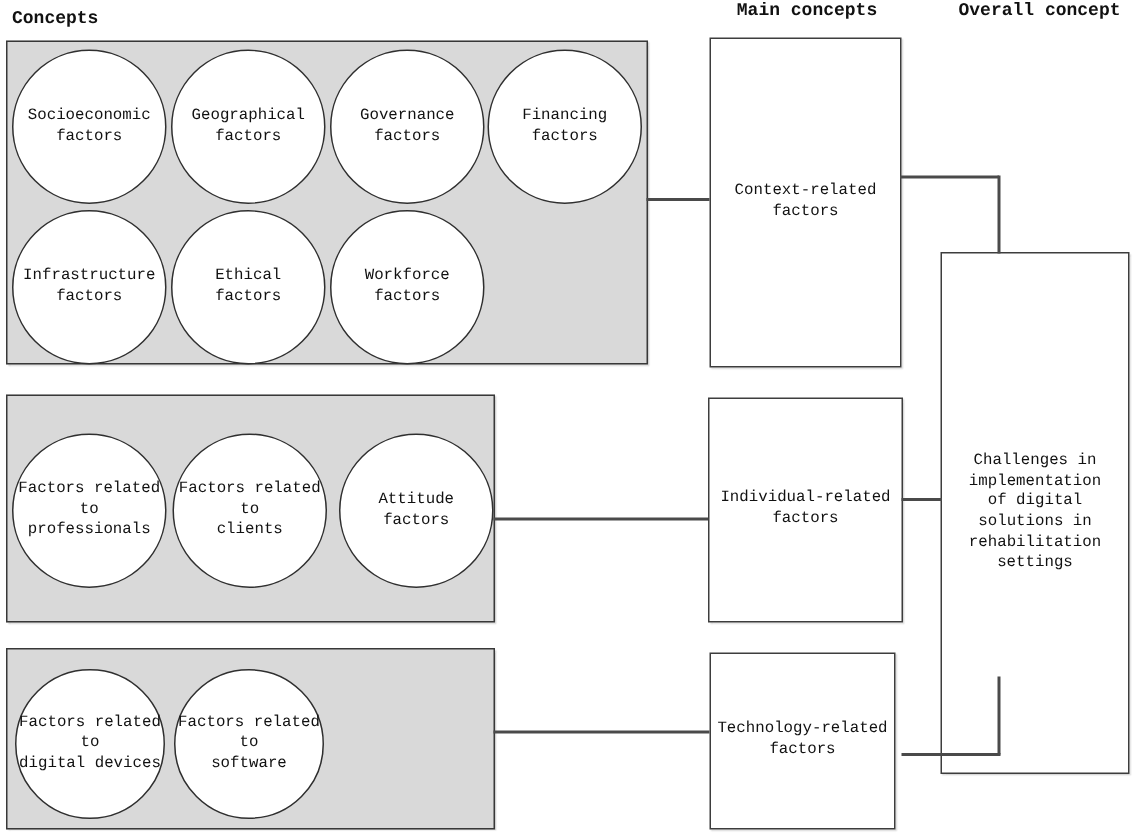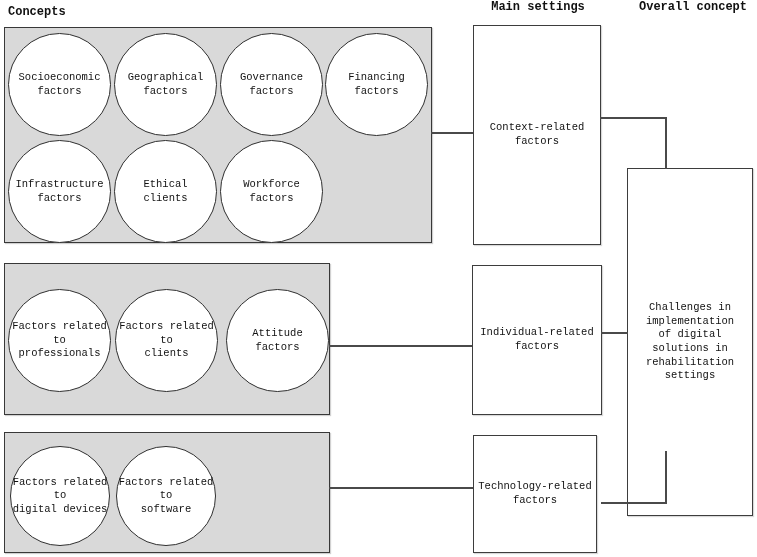--- a/index.html
+++ b/index.html
@@ -85,21 +85,21 @@
   
   .pC0 { left: 10px;  top: 446px; }
   .pC1 { left: 116px; top: 446px; }
 </style>
 </head>
 <body>
 
 <div id="stage">
 
   <div class="hdr" style="left:8px; top:6px;">Concepts</div>
-  <div class="hdr centered" style="left:538px; top:1px;">Main settings</div>
+  <div class="hdr centered" style="left:538px; top:1px;">Main concepts</div>
   <div class="hdr centered" style="left:693px; top:1px;">Overall concept</div>
 
   <div class="group" style="left:4px; top:27px; width:428px; height:216px;"></div>
   <div class="group" style="left:4px; top:263px; width:326px; height:152px;"></div>
   <div class="group" style="left:4px; top:432px; width:326px; height:121px;"></div>
 
   <div class="circle pA0">
     <span>Socioeconomic
 factors</span>
     </div>
@@ -113,21 +113,21 @@
   <div class="circle pA3">
     <span>Financing
 factors</span>
     </div>
   <div class="circle pA4">
     <span>Infrastructure
 factors</span>
     </div>
   <div class="circle pA5">
     <span>Ethical
-clients</span>
+factors</span>
     </div>
   <div class="circle pA6">
     <span>Workforce factors</span>
     </div>
 
   <div class="circle pB0">
     <span>Factors related to
 professionals</span>
     </div>
   <div class="circle pB1">

